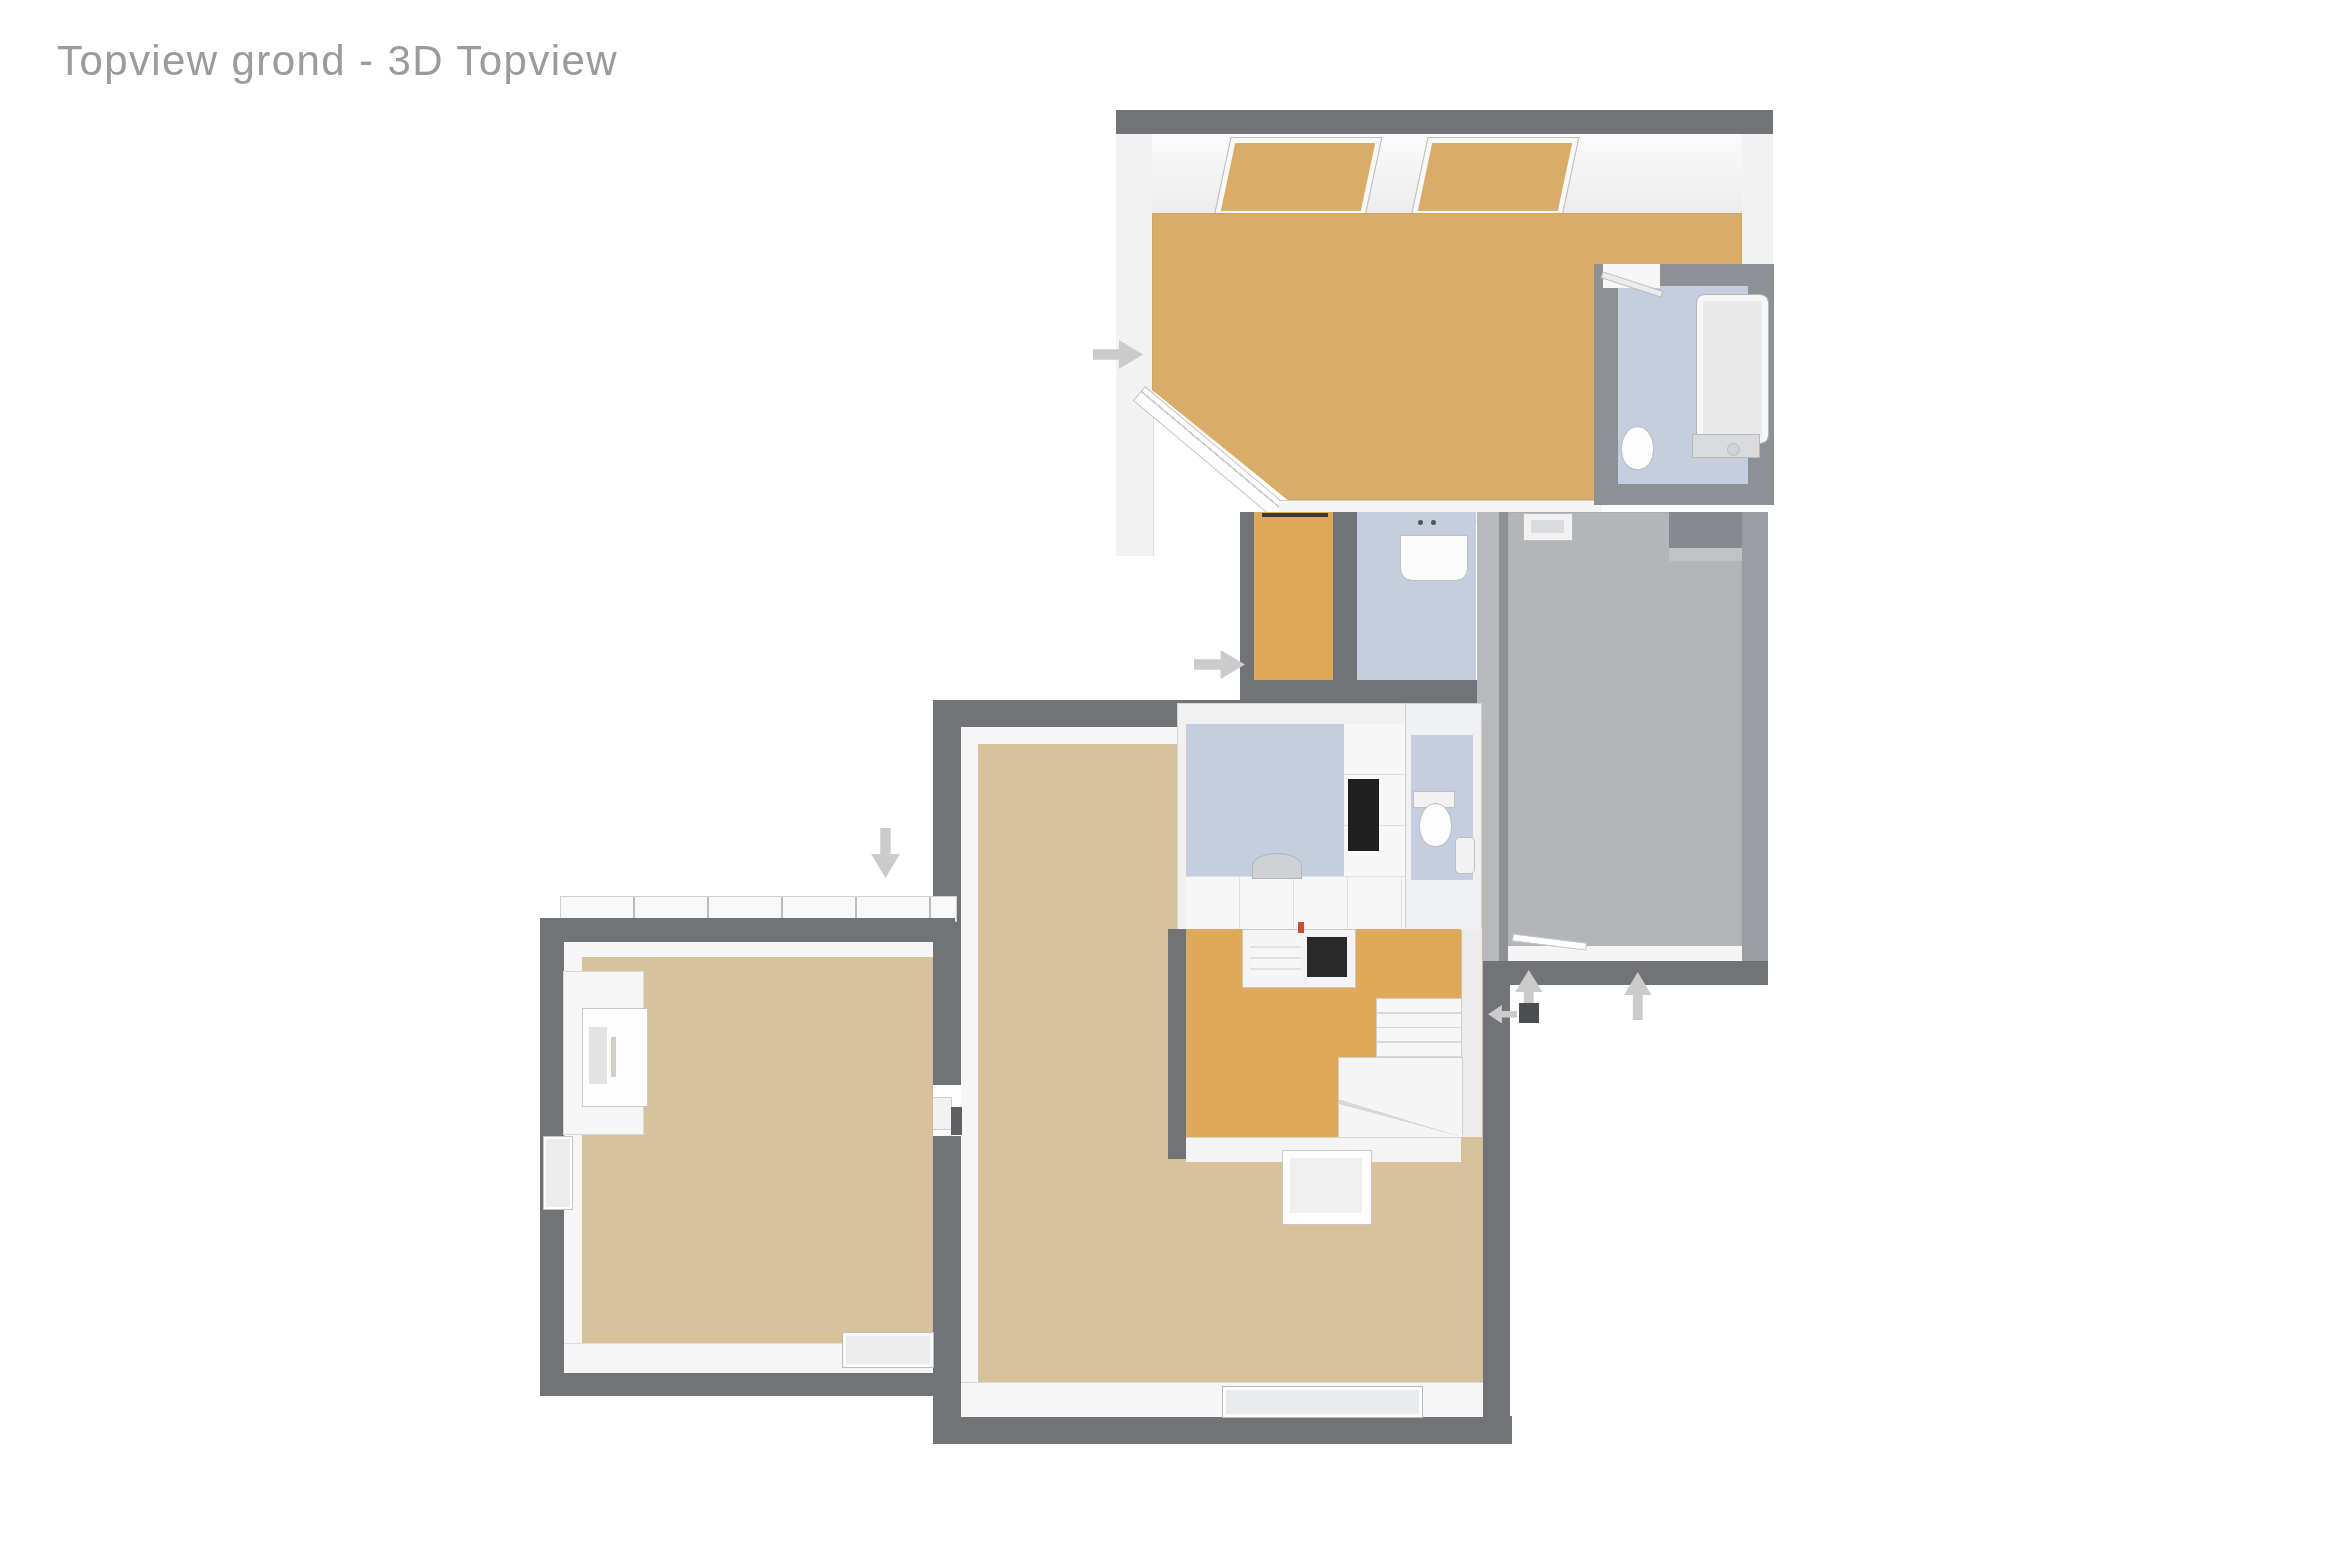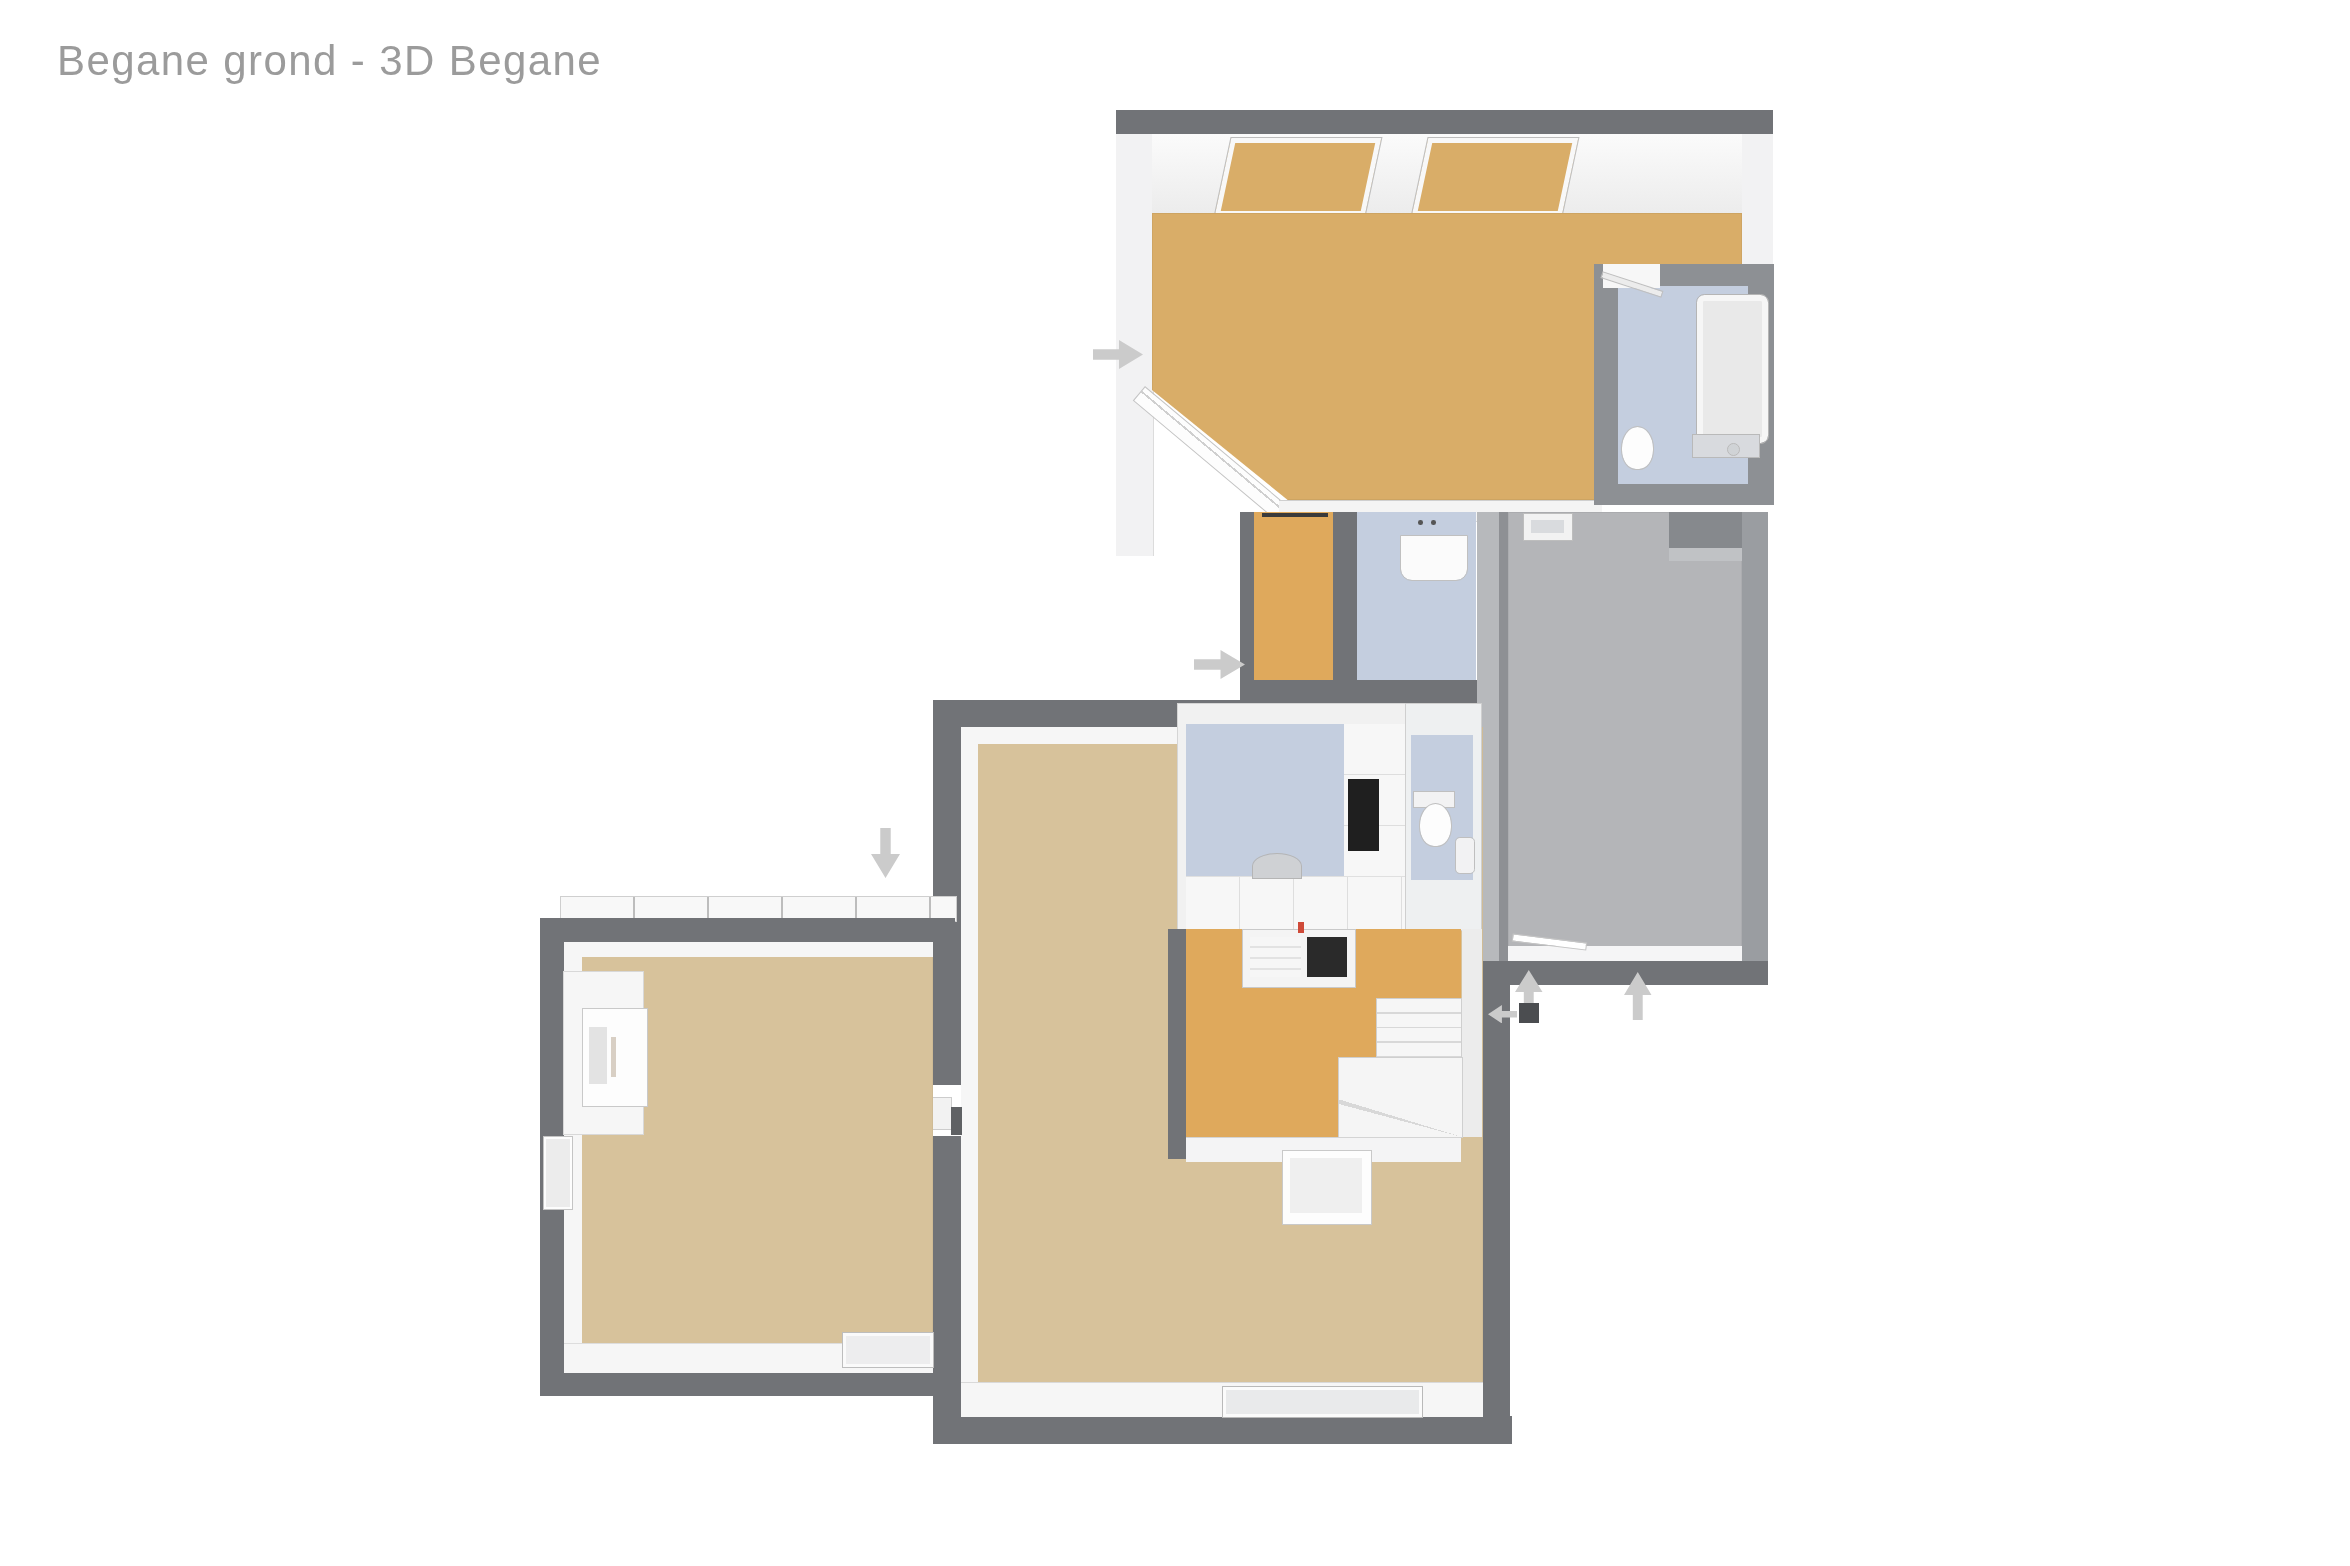--- a/index.html
+++ b/index.html
@@ -34,21 +34,21 @@
     outline:0.9px solid #cfcfcf;}
   .seams-v{background:#f7f7f7 repeating-linear-gradient(90deg,transparent 0 53px,#dedede 53px 54px);border-top:0.9px solid #e0e0e0;}
   .seams-h{background:#f7f7f7 repeating-linear-gradient(180deg,transparent 0 50px,#dedede 50px 51px);}
   .glazing{background:repeating-linear-gradient(180deg,#fdfdfd 0 4.6px,#cfcfcf 4.6px 6.4px,#fdfdfd 6.4px 16.5px);border:1.8px solid #c4c4c4;}
   .mullions{background:#f8f8f8 repeating-linear-gradient(90deg,transparent 0 72px,#bdbdbd 72px 74px);border:0.9px solid #cfcfcf;}
 </style>
 </head>
 <body>
 
 <div class="canvas">
-  <div class="a title">Begane grond - 3D Begane</div>
+  <div class="a title">Topview grond - 3D Topview</div>
 
   <div class="a wall-dark" style="left:1116px;top:110px;width:657px;height:24px;"></div>
   <div class="a" style="left:1116px;top:134px;width:37px;height:422px;background:#f2f2f3;border-right:0.9px solid #dcdcdc;"></div>
   <div class="a" style="left:1152px;top:134px;width:590px;height:79px;background:linear-gradient(#fbfbfb,#ececec);"></div>
   <div class="a" style="left:1223px;top:138px;width:140px;height:68px;background:var(--floor-tan);border:5.5px solid #f8f8f8;outline:0.9px solid #bdbdbd;transform:skewX(-12deg);"></div>
   <div class="a" style="left:1420px;top:138px;width:140px;height:68px;background:var(--floor-tan);border:5.5px solid #f8f8f8;outline:0.9px solid #bdbdbd;transform:skewX(-12deg);"></div>
   <div class="a floor-tan" style="left:1152px;top:213px;width:590px;height:287px;clip-path:polygon(0 0,100% 0,100% 100%,23% 100%,0 61.7%);box-shadow:inset 0 0 0 0.9px rgba(0,0,0,.05);"></div>
   <div class="a glazing" style="left:1145px;top:386px;width:184px;height:16.5px;transform:rotate(40deg);transform-origin:0 0;"></div>
   <div class="a" style="left:1279px;top:500px;width:323px;height:20px;background:#f4f4f4;border-top:0.9px solid #cfcfcf;border-bottom:0.9px solid #d8d8d8;"></div>
   <div class="a" style="left:1742px;top:134px;width:31px;height:138px;background:#f2f2f3;"></div>

